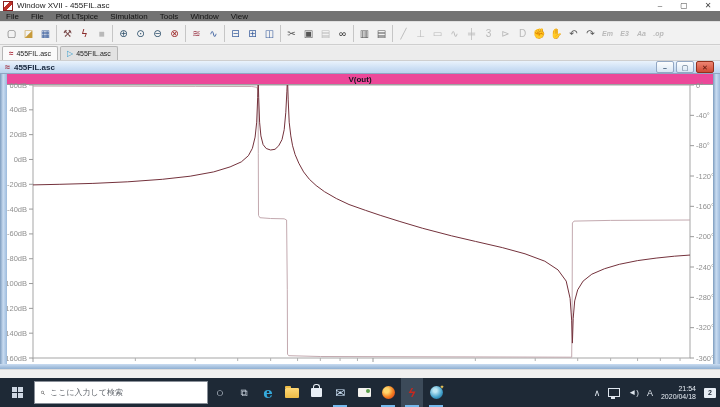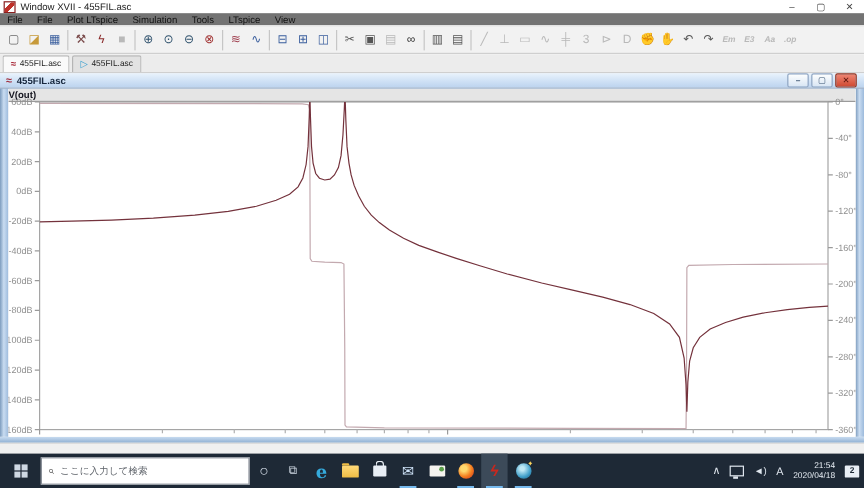--- a/index.html
+++ b/index.html
@@ -43,22 +43,22 @@
   .cbtn{width:16px;height:10px;margin-left:2px;border:1px solid #92a7c3;border-radius:2px;
         background:linear-gradient(#fdfefe,#d9e6f4);display:flex;align-items:center;justify-content:center;
         font-size:7px;color:#35506e;line-height:7px;}
   .cbtn.close{background:linear-gradient(#ee8573,#cf4a33);border-color:#93301c;color:#57120a;font-weight:bold;}
   .child-left,.child-right{position:absolute;top:13px;width:7px;height:290px;
         background:linear-gradient(90deg,#7d9cbe,#c9dcf1 45%,#9cbadc);}
   .child-left{left:0;} .child-right{right:0;}
   .child-bottom{position:absolute;left:0;top:303px;width:720px;height:5px;
         background:linear-gradient(#c9dcf1,#8fafd2);}
   .client{position:absolute;left:7px;top:13px;width:706px;height:290px;background:#ffffff;overflow:hidden;}
-  .plot-title-band{position:absolute;left:0;top:0;width:706px;height:11px;background:#e5e5e5;
-        border-bottom:1px solid #9a9a9a;display:flex;align-items:center;justify-content:flex-start;
+  .plot-title-band{position:absolute;left:0;top:0;width:706px;height:11px;background:#ec4899;
+        border-bottom:1px solid #9a9a9a;display:flex;align-items:center;justify-content:center;
         font-size:8px;font-weight:bold;color:#15151f;box-sizing:border-box;}
   #plot-svg{position:absolute;left:0;top:11px;overflow:visible;}
   
   .statusbar{position:absolute;left:0;top:369px;width:720px;height:9px;background:#f0f0f0;
         border-top:1px solid #dcdcdc;font-size:7px;color:#555;box-sizing:border-box;}
   .taskbar{position:absolute;left:0;top:378px;width:720px;height:29px;background:#1e2936;
         display:flex;align-items:center;color:#e8eef5;}
   .start{width:34px;height:29px;display:flex;align-items:center;justify-content:center;}
   .start-grid{width:11px;height:11px;display:grid;grid-template-columns:5px 5px;grid-gap:1px;}
   .start-grid div{background:#cfd8e3;width:5px;height:5px;}
@@ -102,21 +102,21 @@
       <span class="win-ctl close">✕</span>
     </span>
 </div>
 
 <div class="menubar" id="menubar">
     <div class="menu-item">File</div>
     <div class="menu-item">File</div>
     <div class="menu-item">Plot LTspice</div>
     <div class="menu-item">Simulation</div>
     <div class="menu-item">Tools</div>
-    <div class="menu-item">LTspice</div>
+    <div class="menu-item">Window</div>
     <div class="menu-item">View</div>
   </div>
 
 <div class="toolbar" id="toolbar">
     <div class="tb-btn" style="color: rgb(107, 107, 107);">▢</div>
     <div class="tb-btn" style="color: rgb(199, 154, 58);">◪</div>
     <div class="tb-btn" style="color: rgb(59, 95, 158);">▦</div>
     <div class="tb-sep"></div>
     <div class="tb-btn" style="color: rgb(122, 74, 74);">⚒</div>
     <div class="tb-btn" style="color: rgb(138, 42, 42);">ϟ</div>

